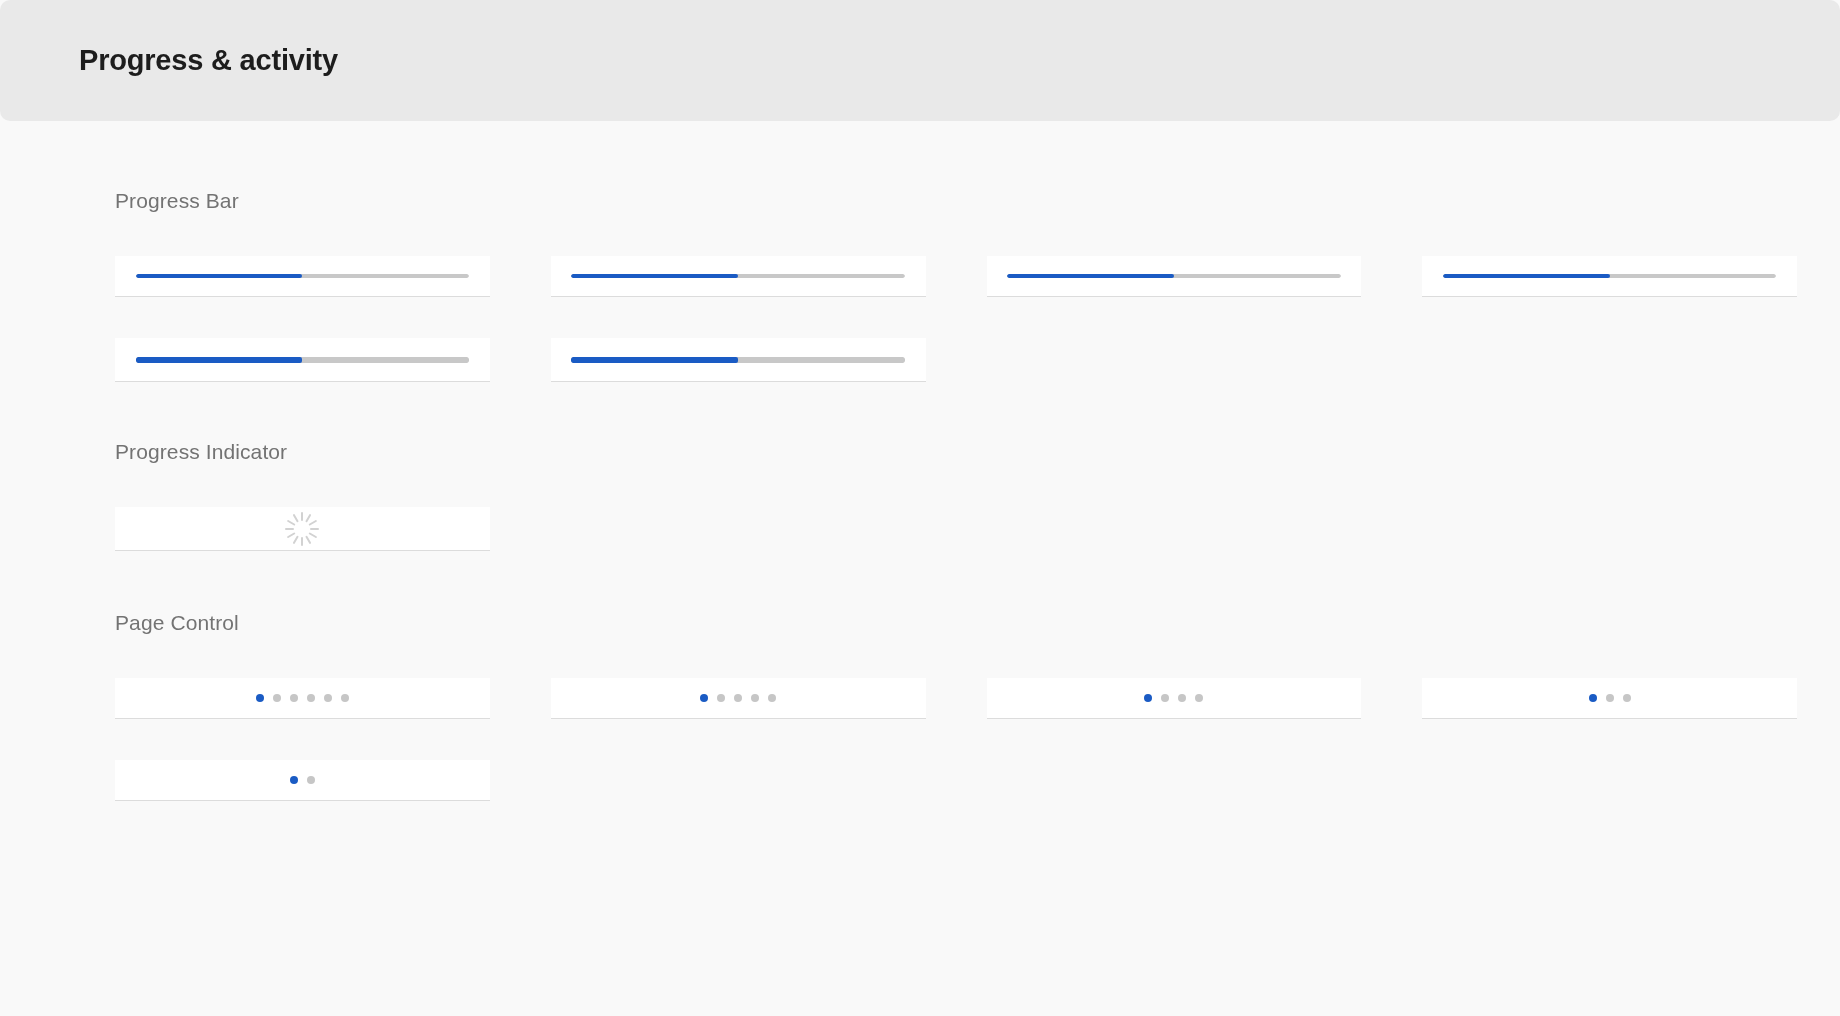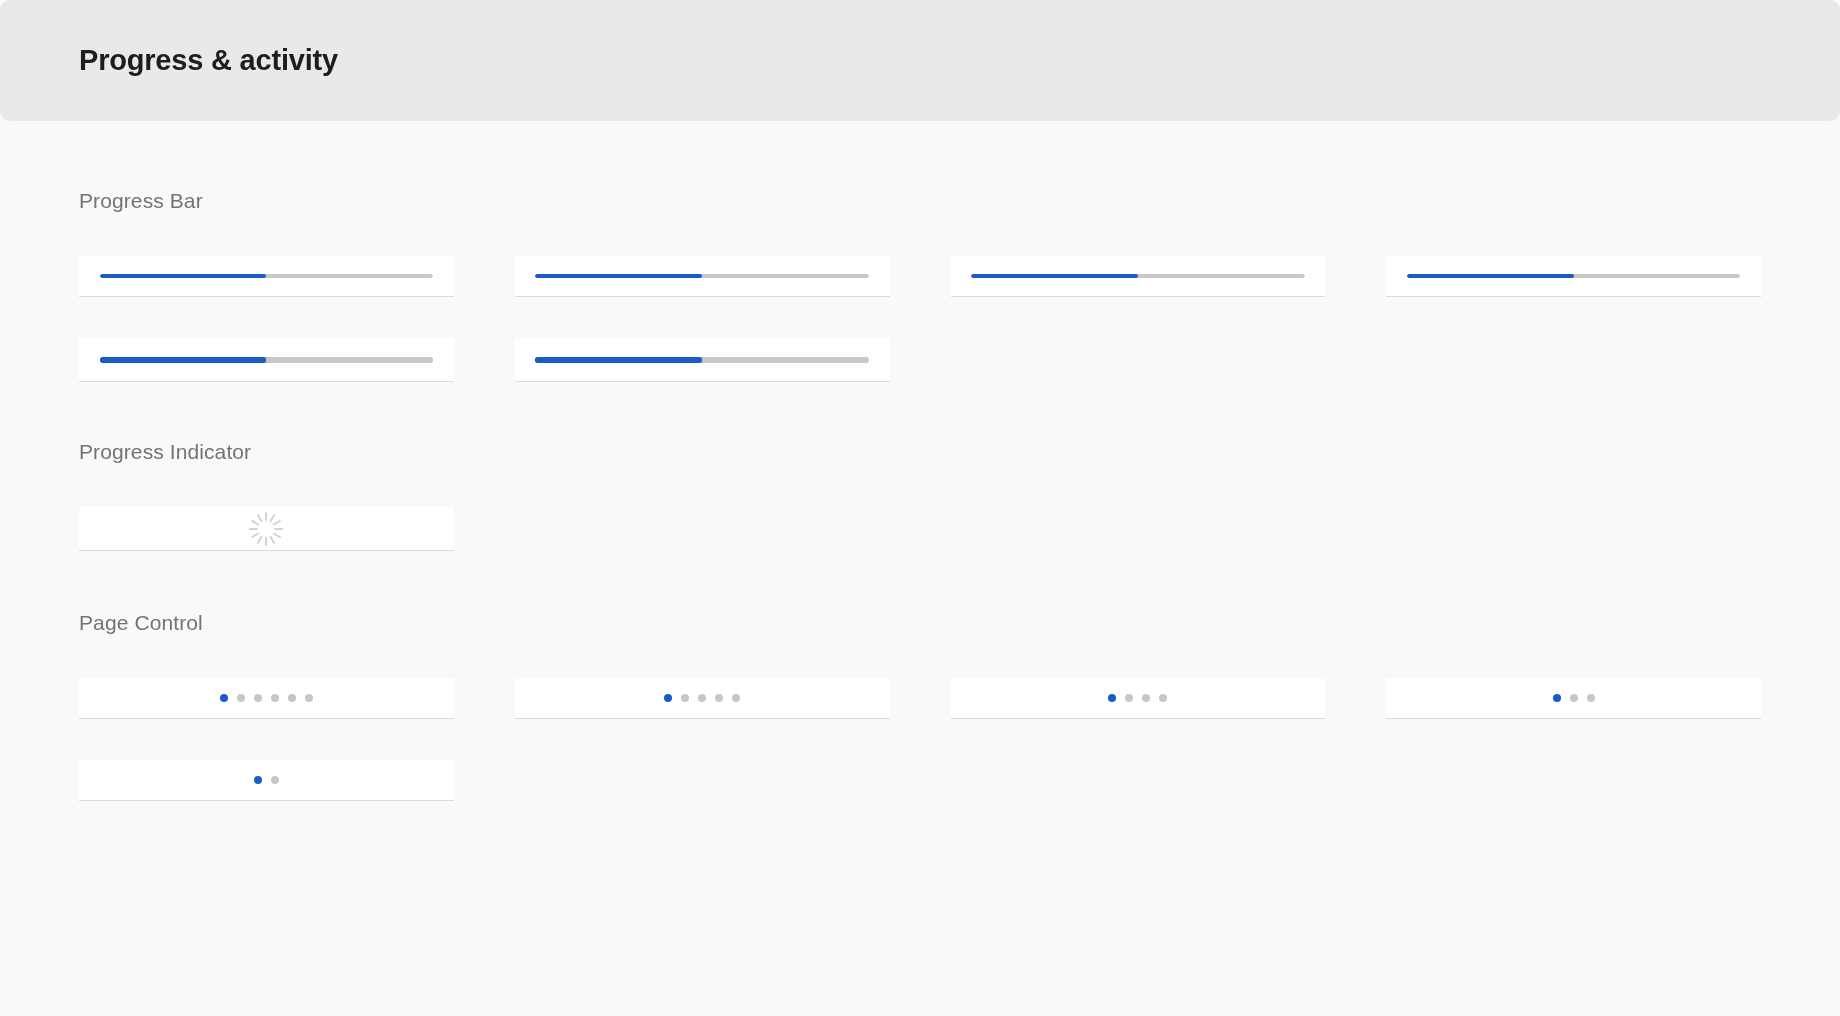--- a/index.html
+++ b/index.html
@@ -30,21 +30,21 @@
     font-weight: bold;
     color: #1d1d1d;
     letter-spacing: -0.2px;
   }
 
   
   .page {
     padding: 0 79px;
   }
 
-  .section { width: 100%; }
+  .section { width: 100%; margin-left: 36px; }
 
   .section-title {
     font-size: 21px;
     font-weight: normal;
     color: #737373;
     letter-spacing: 0.1px;
   }
 
   
   .section-progressbar  { padding-top: 68px; }

